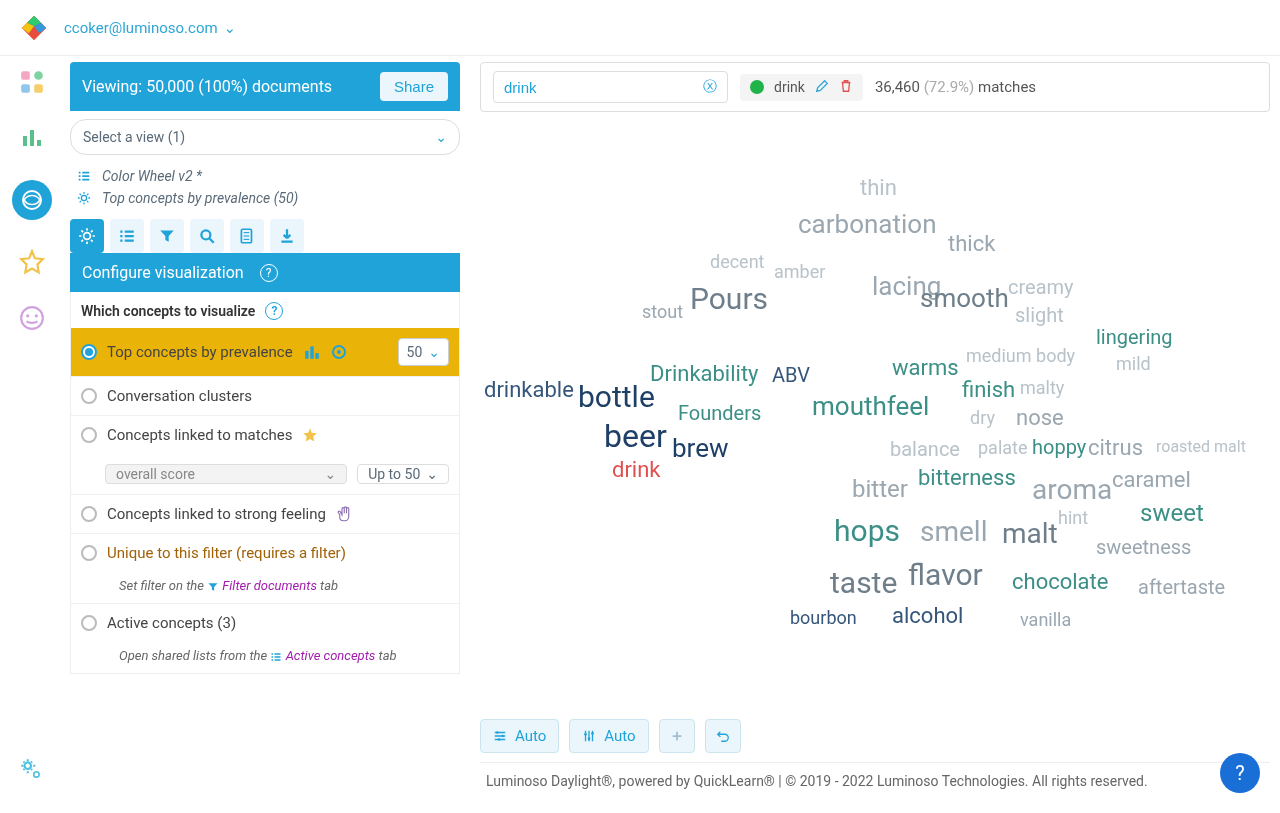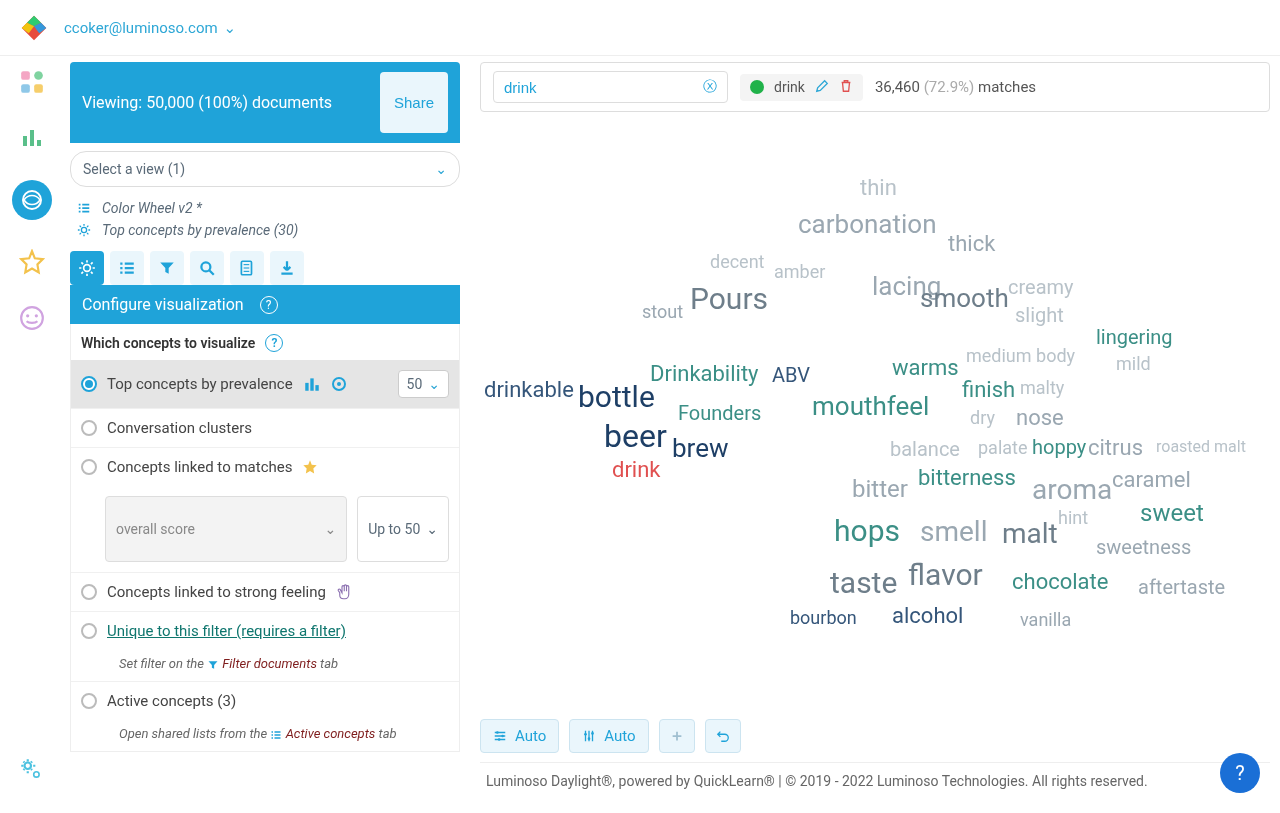--- a/index.html
+++ b/index.html
@@ -19,49 +19,49 @@
 .sidenav { width: 64px; padding-top: 12px; display: flex; flex-direction: column; align-items: center; gap: 28px; }
 .sidenav .nav-icon { width: 28px; height: 28px; display: flex; align-items: center; justify-content: center; cursor: pointer; border-radius: 50%; }
 .sidenav .nav-icon.active { background: #1fa3d9; width: 40px; height: 40px; }
 
 .left { width: 406px; padding: 6px 10px 10px 6px; }
 .right { flex: 1; padding: 6px 10px 0 10px; display: flex; flex-direction: column; position: relative; }
 
 
 .panel-header { background: #1fa3d9; color: #fff; padding: 10px 12px; display: flex; align-items: center; justify-content: space-between; border-radius: 4px 4px 0 0; }
 .panel-header .title { font-size: 16px; }
-.share-btn { background: #eaf6fc; color: #1fa3d9; border: none; padding: 22px 14px; font-size: 15px; border-radius: 4px; cursor: pointer; }
+.share-btn { background: #eaf6fc; color: #1fa3d9; border: none; padding: 6px 14px; font-size: 15px; border-radius: 4px; cursor: pointer; }
 
 .select-view { border: 1px solid #ddd; padding: 9px 12px; margin-top: 8px; border-radius: 16px; display: flex; justify-content: space-between; color: #5a6a78; cursor: pointer; }
 
 .info-lines { padding: 10px 6px 6px 6px; }
 .info-lines .line { display: flex; align-items: center; gap: 10px; padding: 3px 0; color: #5a6a78; font-style: italic; font-size: 14px; }
 .info-lines .small-icon { width: 16px; color: #1fa3d9; display: inline-flex; justify-content: center; }
 
 .tool-tabs { display: flex; gap: 6px; margin-top: 4px; }
 .tool-tab { width: 34px; height: 34px; background: #eaf6fc; border-radius: 4px; display: flex; align-items: center; justify-content: center; cursor: pointer; }
 .tool-tab.active { background: #1fa3d9; }
 
 .config-header { background: #1fa3d9; color: #fff; padding: 10px 12px; font-size: 16px; display: flex; align-items: center; gap: 16px; }
 .config-body { border: 1px solid #eee; border-top: none; }
 .which-row { padding: 10px 10px 8px 10px; display: flex; align-items: center; gap: 10px; font-weight: 600; color: #333; }
 
 .opt { padding: 10px 10px 10px 10px; border-bottom: 1px solid #f0f0f0; display: flex; align-items: center; gap: 10px; }
-.opt.first { background: #e5e5e5; align-items: center; justify-content: space-between; gap: 12px; }
+.opt.first { background: #eab308; align-items: center; justify-content: space-between; gap: 12px; }
 .opt.first .left-group { display: flex; align-items: center; gap: 10px; }
 .opt .radio { width: 16px; height: 16px; border-radius: 50%; border: 2px solid #bbb; display: inline-flex; align-items: center; justify-content: center; background: #fff; }
 .opt .radio.on { border-color: #1fa3d9; }
 .opt .radio.on::after { content: ""; width: 8px; height: 8px; border-radius: 50%; background: #1fa3d9; }
 .opt-label { color: #444; font-size: 15px; }
-.opt.disabled .opt-label { color: #0f766e; text-decoration: underline; }
+.opt.disabled .opt-label { color: #a16207; }
 .small-select { border: 1px solid #ccc; background: #fff; padding: 5px 8px; border-radius: 4px; display: flex; align-items: center; gap: 6px; color: #5a6a78; cursor: pointer; }
 .opt .hint { font-size: 13px; color: #666; font-style: italic; padding-left: 38px; margin-top: 6px; }
-.hint a { color: #7f1d1d; text-decoration: none; }
+.hint a { color: #a21caf; text-decoration: none; }
 .sub-selects { display: flex; gap: 10px; padding: 10px 10px 10px 34px; border-bottom: 1px solid #f0f0f0; }
-.sub-selects .sel { flex: 1; display: flex; justify-content: space-between; align-items: center; background: #f3f3f3; border: 1px solid #ddd; border-radius: 4px; padding: 24px 10px; color: #888; }
+.sub-selects .sel { flex: 1; display: flex; justify-content: space-between; align-items: center; background: #f3f3f3; border: 1px solid #ddd; border-radius: 4px; padding: 1px 10px; color: #888; }
 .sub-selects .sel.small { flex: 0 0 auto; background: #fff; color: #5a6a78; }
 
 
 .searchbar { display: flex; align-items: center; gap: 12px; border: 1px solid #ddd; border-radius: 4px; padding: 8px 12px; }
 .search-input-wrap { flex: 0 0 210px; border: 1px solid #ddd; border-radius: 4px; padding: 6px 10px; display: flex; align-items: center; justify-content: space-between; }
 .search-input { border: none; outline: none; flex: 1; font-size: 15px; color: #1fa3d9; }
 .chip { background: #f4f4f4; border-radius: 4px; padding: 5px 10px; display: flex; align-items: center; gap: 10px; }
 .chip .dot { width: 14px; height: 14px; border-radius: 50%; background: #21b24a; }
 .chip-label { color: #555; }
 .matches { color: #555; font-size: 15px; }
@@ -161,21 +161,21 @@
         </span>
         <span>Color Wheel v2 *</span>
       </div>
       <div class="line">
         <span class="small-icon">
           <svg width="14" height="14" viewBox="0 0 16 16">
               <circle cx="8" cy="8" r="3" fill="none" stroke="#1fa3d9" stroke-width="1.5"></circle>
               <path d="M8 1v2M8 13v2M1 8h2M13 8h2M3 3l1.5 1.5M11.5 11.5L13 13M3 13l1.5-1.5M11.5 4.5L13 3" stroke="#1fa3d9" stroke-width="1.5"></path>
             </svg>
         </span>
-        <span>Top concepts by prevalence (30)</span>
+        <span>Top concepts by prevalence (50)</span>
       </div>
     </div>
 
     <div class="tool-tabs">
       <div class="tool-tab active">
           <svg width="18" height="18" viewBox="0 0 16 16">
             <circle cx="8" cy="8" r="3" fill="none" stroke="#fff" stroke-width="1.5"></circle>
             <path d="M8 1v2M8 13v2M1 8h2M13 8h2M3 3l1.5 1.5M11.5 11.5L13 13M3 13l1.5-1.5M11.5 4.5L13 3" stroke="#fff" stroke-width="1.5"></path>
           </svg>
         </div>

